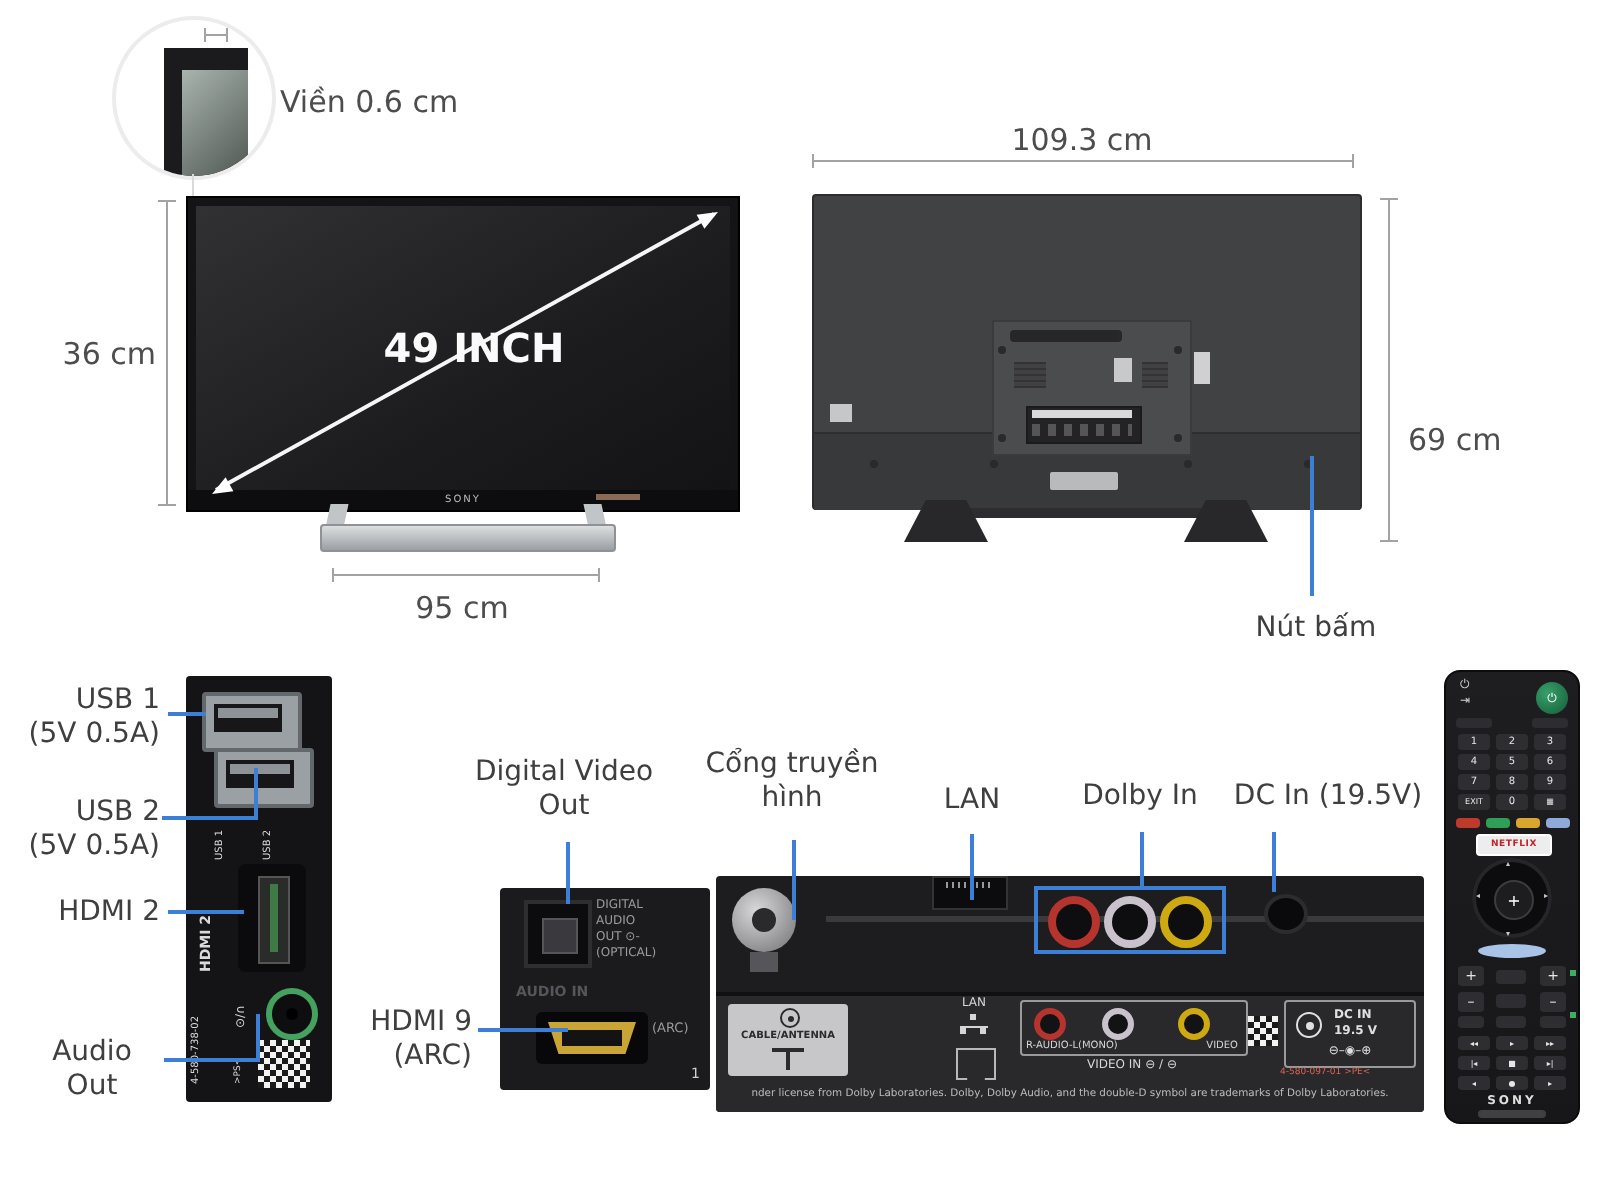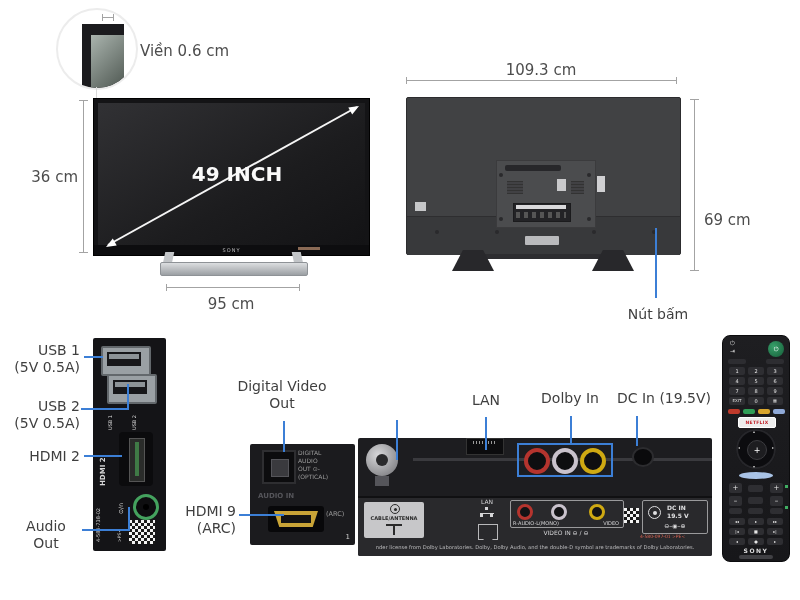--- a/index.html
+++ b/index.html
@@ -233,20 +233,24 @@
         </div>
         <div class="a" style="left:24px;top:3px;font-size:6px;font-weight:bold;color:#e0e0e2;">DC IN</div>
         <div class="a" style="left:24px;top:11px;font-size:6px;font-weight:bold;color:#e0e0e2;">19.5 V</div>
         <div class="a" style="left:0;top:21px;width:64px;font-size:6px;color:#e0e0e2;text-align:center;">⊖–◉–⊕</div>
       </div>
       <div class="a" style="left:282px;top:36px;width:70px;font-size:4.5px;color:#d96352;">4-580-097-01 &gt;PE&lt;</div>
       <div class="a" style="left:2px;top:46px;width:350px;font-size:5.2px;color:#bcbcbe;text-align:center;white-space:nowrap;overflow:hidden;">nder license from Dolby Laboratories. Dolby, Dolby Audio, and the double-D symbol are trademarks of Dolby Laboratories.</div>
     </div>
   </div>
 
+  <div class="lbl c" style="left:346px;top:374px;width:100px;text-align:center;">
+    <div>Cổng truyền</div>
+    <div>hình</div>
+  </div>
   <div class="co" style="left:396px;top:420px;width:2px;height:40px;"></div>
 
   <div class="lbl c" style="left:462px;top:392px;width:48px;text-align:center;">LAN</div>
   <div class="co" style="left:485px;top:417px;width:2px;height:33px;"></div>
 
   <div class="lbl c" style="left:534px;top:390px;width:72px;text-align:center;">Dolby In</div>
   <div class="co" style="left:570px;top:416px;width:2px;height:28px;"></div>
 
   <div class="lbl c" style="left:612px;top:390px;width:104px;text-align:center;">DC In (19.5V)</div>
   <div class="co" style="left:636px;top:416px;width:2px;height:30px;"></div>

